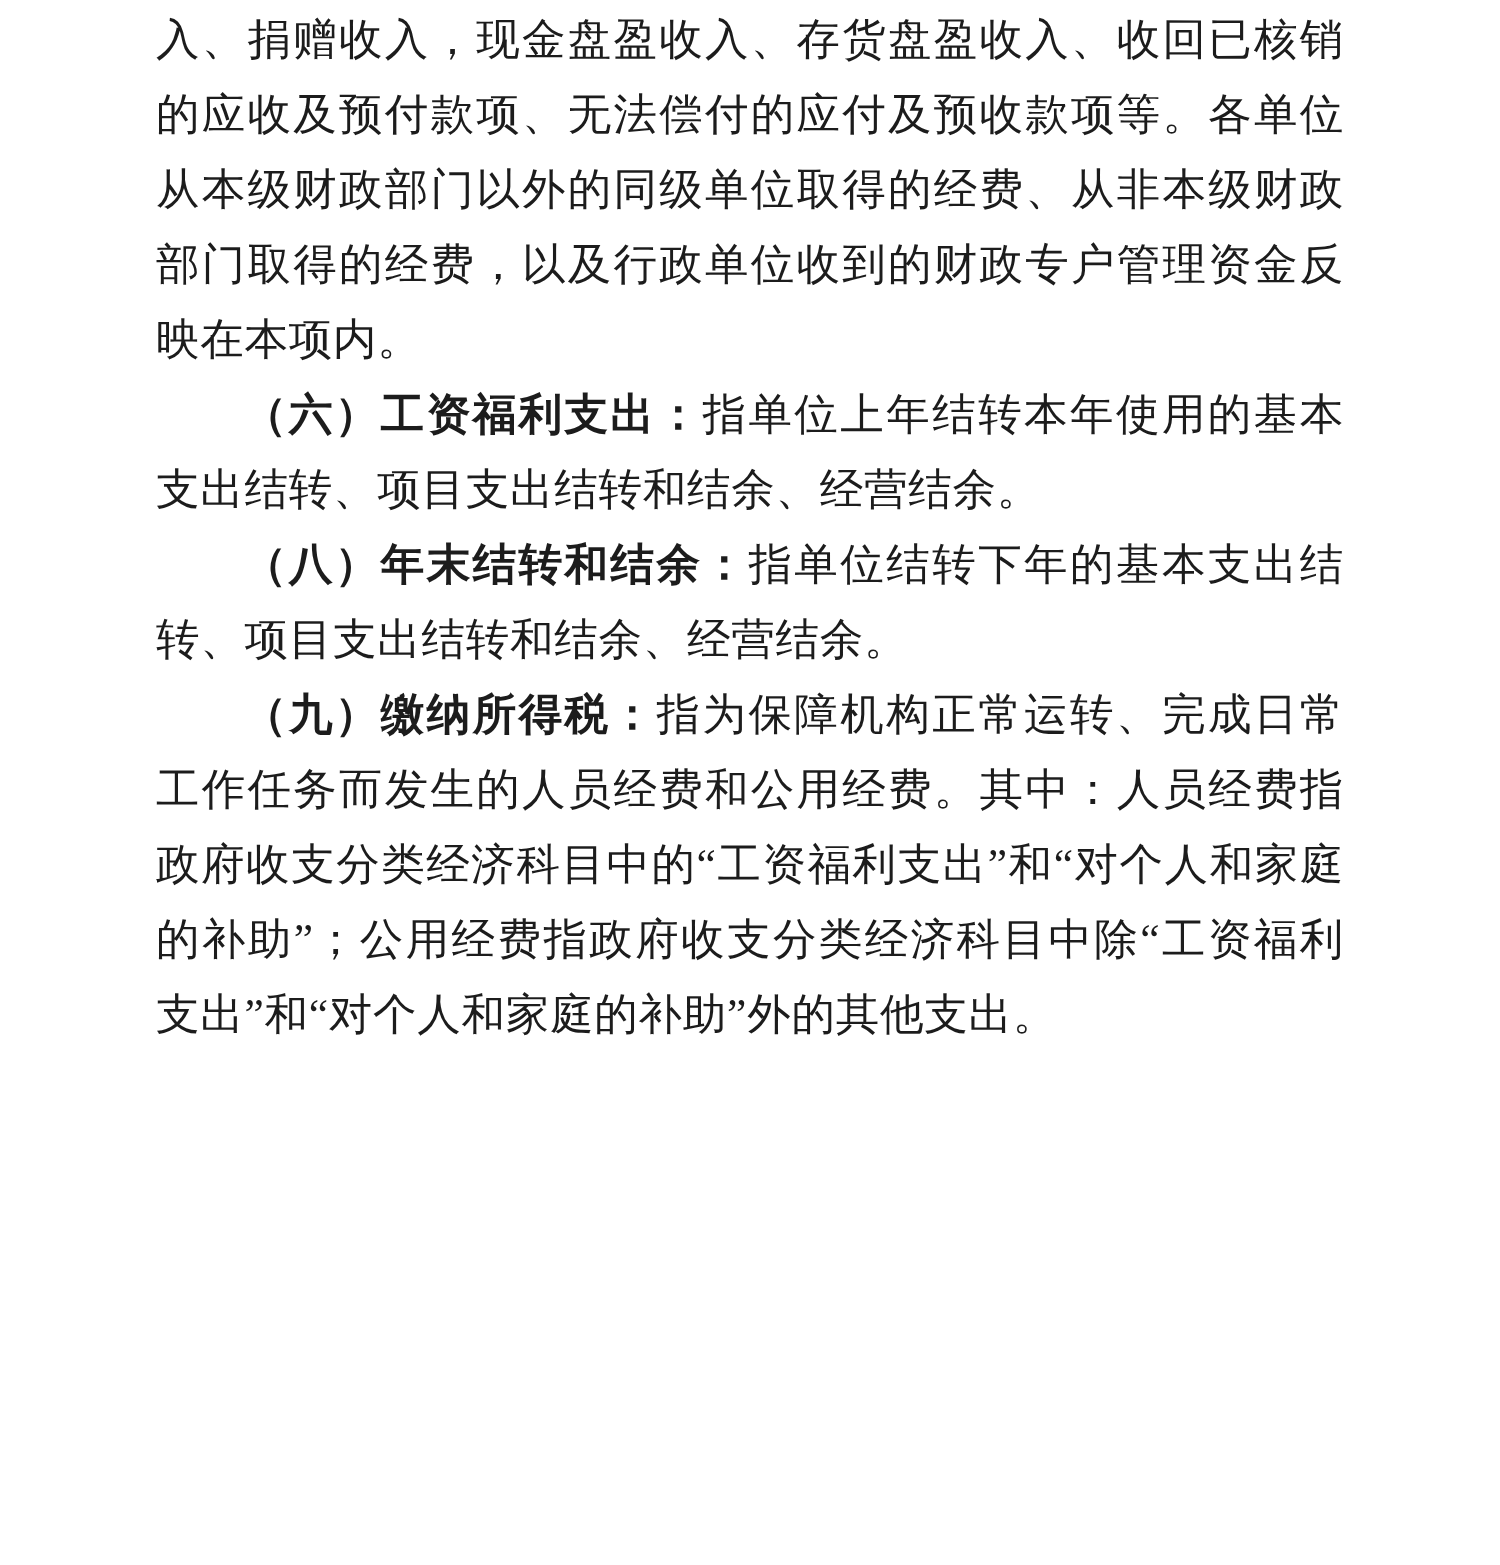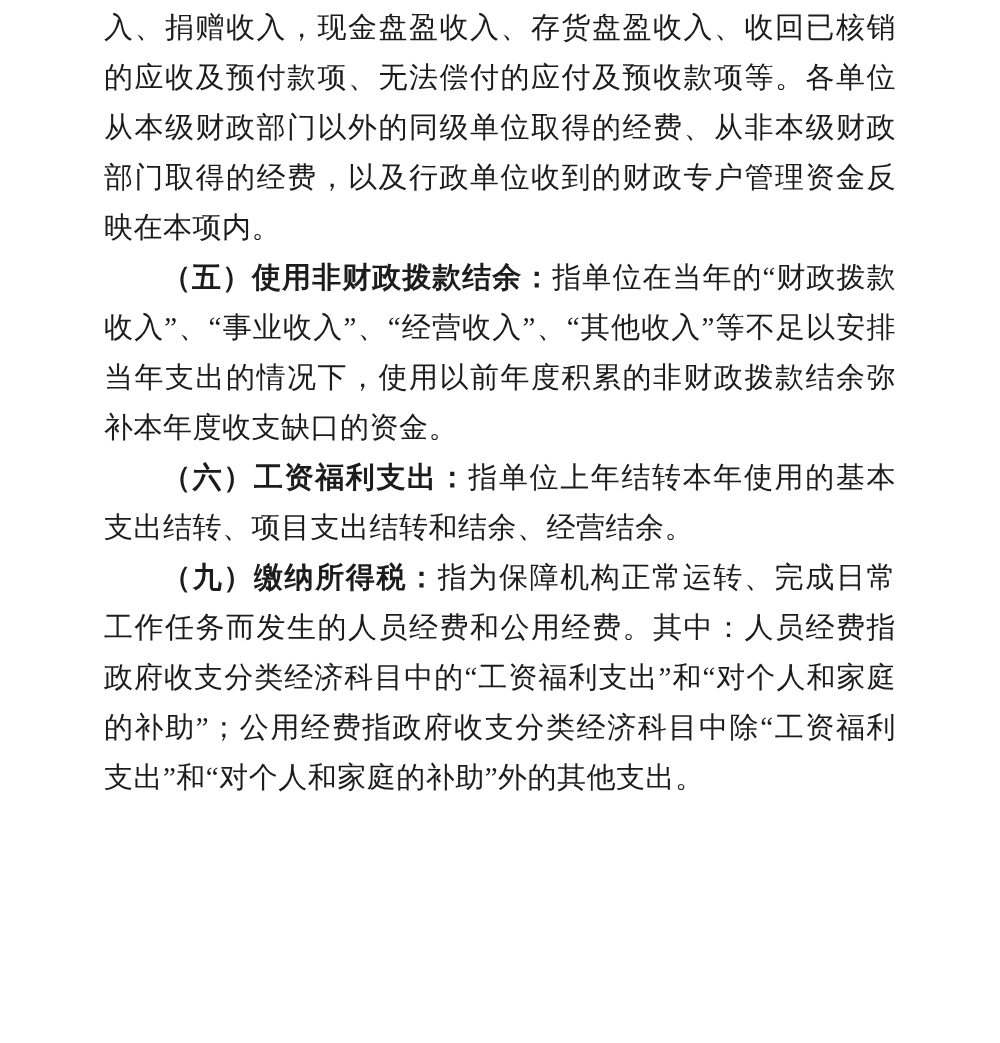--- a/index.html
+++ b/index.html
@@ -42,22 +42,22 @@
   }
 </style>
 </head>
 <body>
 
 <div class="page">
   <div class="doc-body">
 
     <p class="para no-indent"><span>入、捐赠收入，现金盘盈收入、存货盘盈收入、收回已核销的应收及预付款项、无法偿付的应付及预收款项等。各单位从本级财政部门以外的同级单位取得的经费、从非本级财政部门取得的经费，以及行政单位收到的财政专户管理资金反映在本项内。</span></p>
 
-    <p class="para"><span class="lead">（五）使用非财政拨款结余：</span><span>指单位在当年的“财政拨款收入”、“事业收入”、“经营收入”、“其他收入”等不足以安排当年支出的情况下，使用以前年度积累的非财政拨款结余弥补本年度收支缺口的资金。</span></p>
 
     <p class="para"><span class="lead">（六）工资福利支出：</span><span>指单位上年结转本年使用的基本支出结转、项目支出结转和结余、经营结余。</span></p>
 
 
+    <p class="para"><span class="lead">（八）年末结转和结余：</span><span>指单位结转下年的基本支出结转、项目支出结转和结余、经营结余。</span></p>
 
     <p class="para"><span class="lead">（九）缴纳所得税：</span><span>指为保障机构正常运转、完成日常工作任务而发生的人员经费和公用经费。其中：人员经费指政府收支分类经济科目中的“工资福利支出”和“对个人和家庭的补助”；公用经费指政府收支分类经济科目中除“工资福利支出”和“对个人和家庭的补助”外的其他支出。</span></p>
 
   </div>
 </div>
 
 </body></html>

